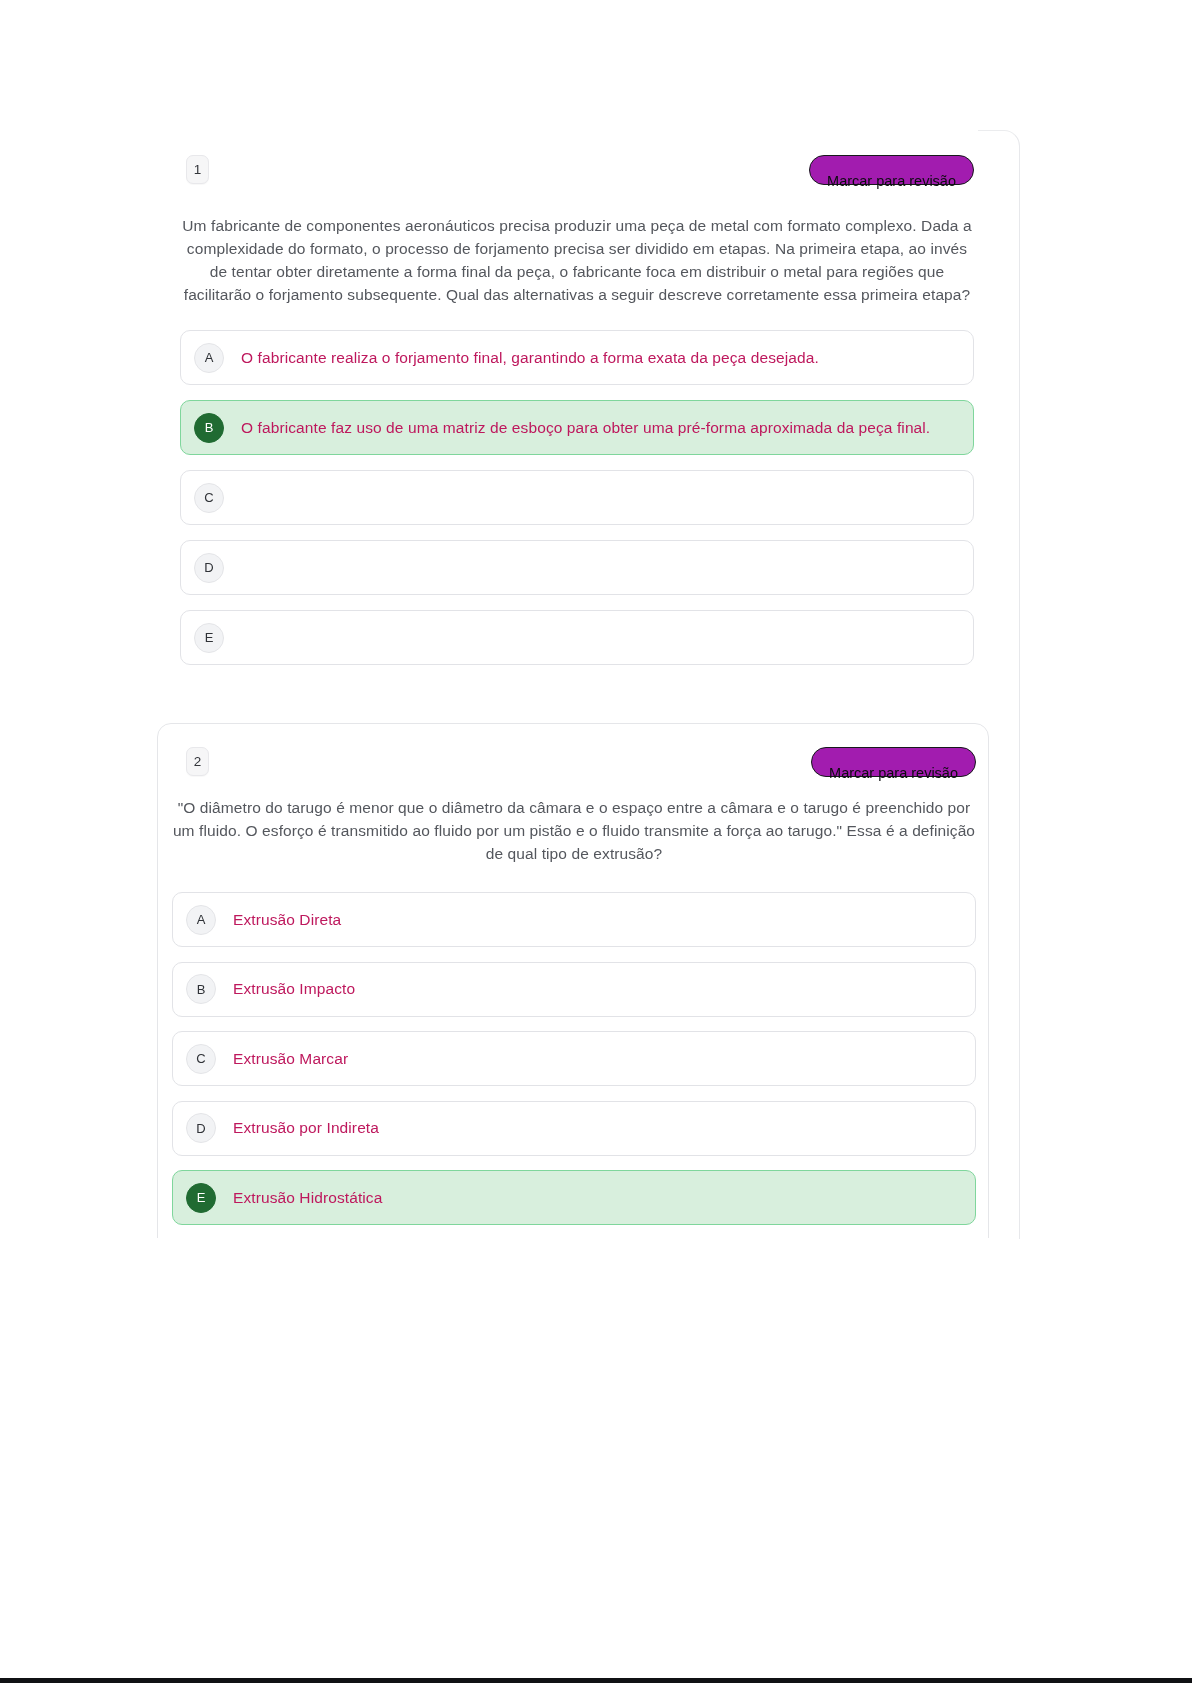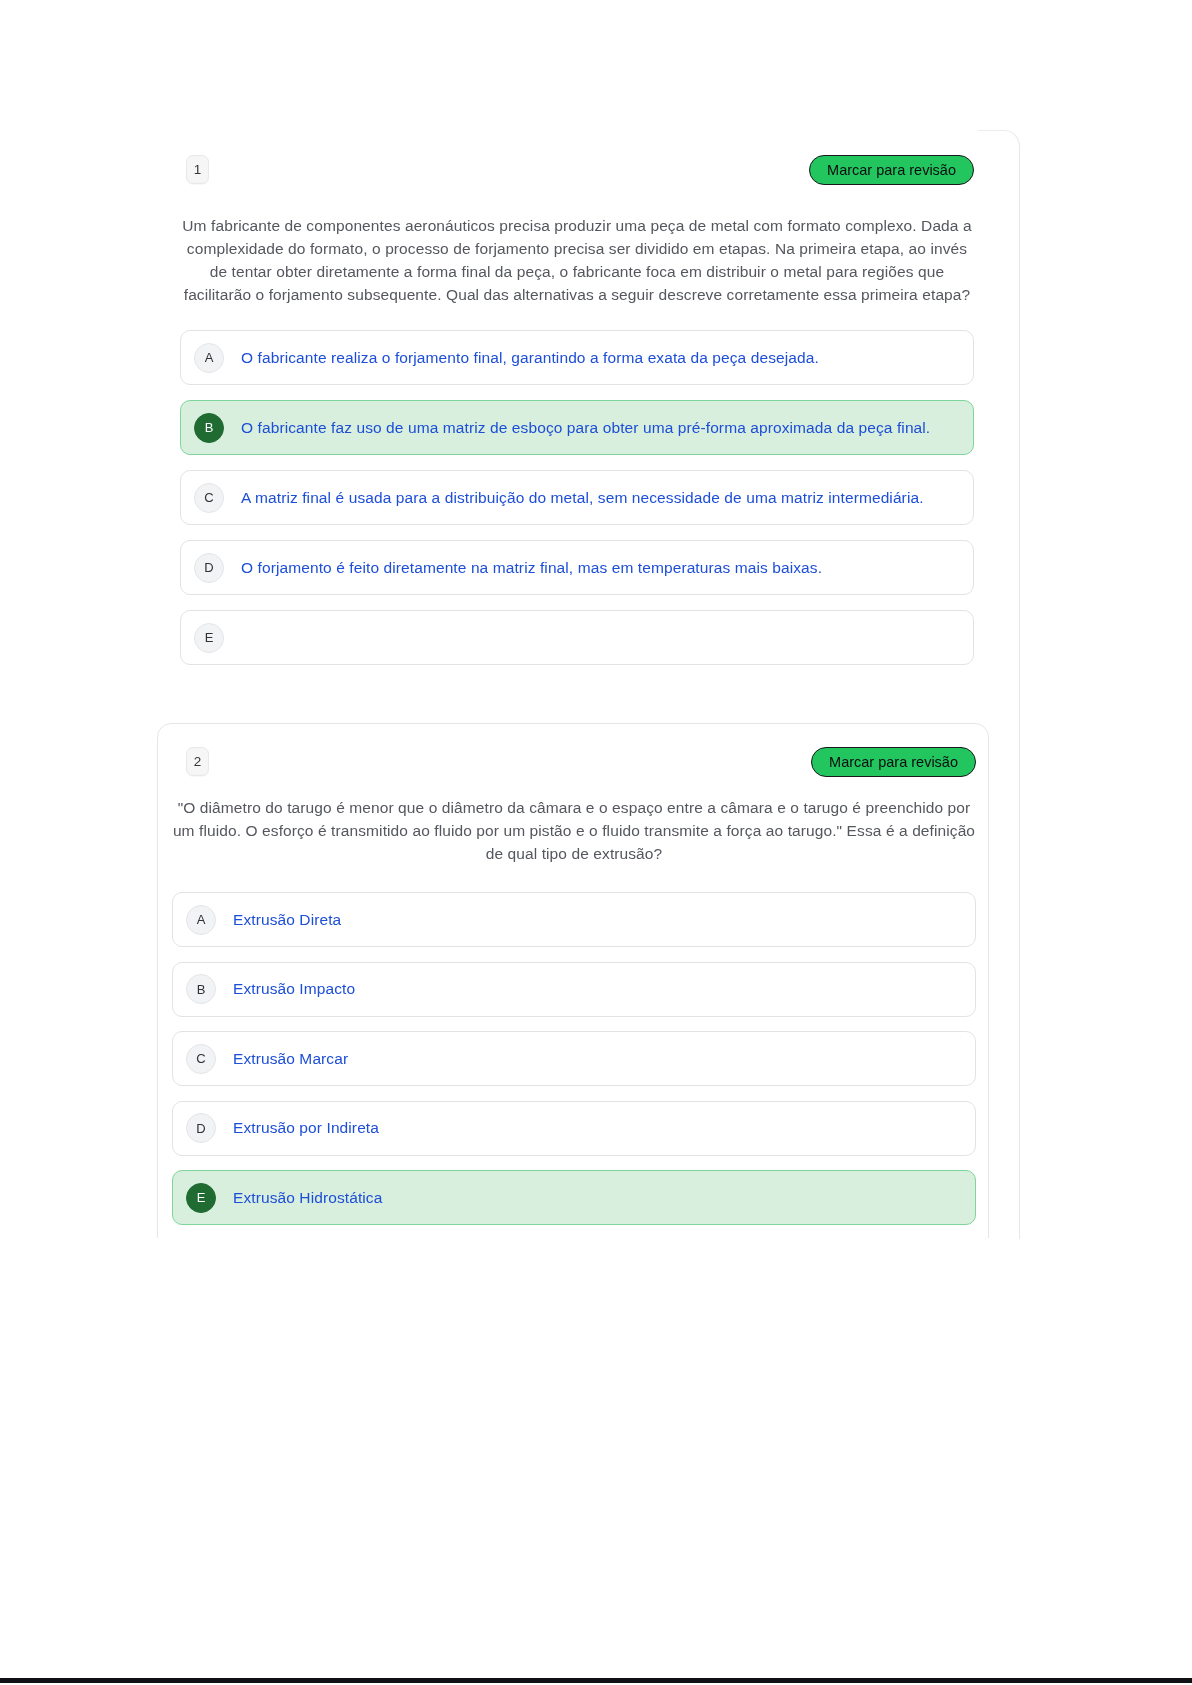--- a/index.html
+++ b/index.html
@@ -35,24 +35,24 @@
     background:#f6f6f7;
     border:1px solid #e8e8eb;
     border-radius:7px;
     display:flex; align-items:center; justify-content:center;
     font-size:13.5px; color:#33363b;
     box-sizing:border-box;
     box-shadow:0 1px 1px rgba(0,0,0,0.03);
   }
 
   .review-btn {
-    height:30px; padding:0 17px;
+    height:30px; padding:12px 17px;
     border:1.5px solid #17191c;
     border-radius:999px;
-    background:#22c55e;
+    background:#a21caf;
     font-size:14.5px; color:#0c0d0f;
     font-family:inherit;
     line-height:27px;
     cursor:pointer;
     white-space:nowrap;
   }
 
   .q-text {
     margin:27px 0 0 0;
     font-size:15.5px;
@@ -80,21 +80,21 @@
     border-radius:50%;
     background:#f2f3f5;
     border:1px solid #e4e5e8;
     display:flex; align-items:center; justify-content:center;
     font-size:13px; color:#2f3237;
     box-sizing:border-box;
   }
   .opt-text {
     margin-left:17px;
     font-size:15.5px;
-    color:#1d4ed8;
+    color:#be185d;
     letter-spacing:0.1px;
   }
   .option.selected {
     background:var(--selected-bg,#d8efdd);
     border-color:var(--selected-border,#7fd69c);
   }
   .option.selected .opt-badge {
     background:var(--selected-badge-bg,#206b32);
     border-color:var(--selected-badge-bg,#206b32);
     color:#ffffff;
@@ -139,25 +139,23 @@
     <div class="option">
       <span class="opt-badge">A</span>
       <span class="opt-text">O fabricante realiza o forjamento final, garantindo a forma exata da peça desejada.</span>
     </div>
     <div class="option selected">
       <span class="opt-badge">B</span>
       <span class="opt-text">O fabricante faz uso de uma matriz de esboço para obter uma pré-forma aproximada da peça final.</span>
     </div>
     <div class="option">
       <span class="opt-badge">C</span>
-      <span class="opt-text">A matriz final é usada para a distribuição do metal, sem necessidade de uma matriz intermediária.</span>
     </div>
     <div class="option">
       <span class="opt-badge">D</span>
-      <span class="opt-text">O forjamento é feito diretamente na matriz final, mas em temperaturas mais baixas.</span>
     </div>
     <div class="option">
       <span class="opt-badge">E</span>
     </div>
   </div>
 </section>
 
 <div class="q2-clip">
   <section class="q2-card q2">
     <div class="q-header">

